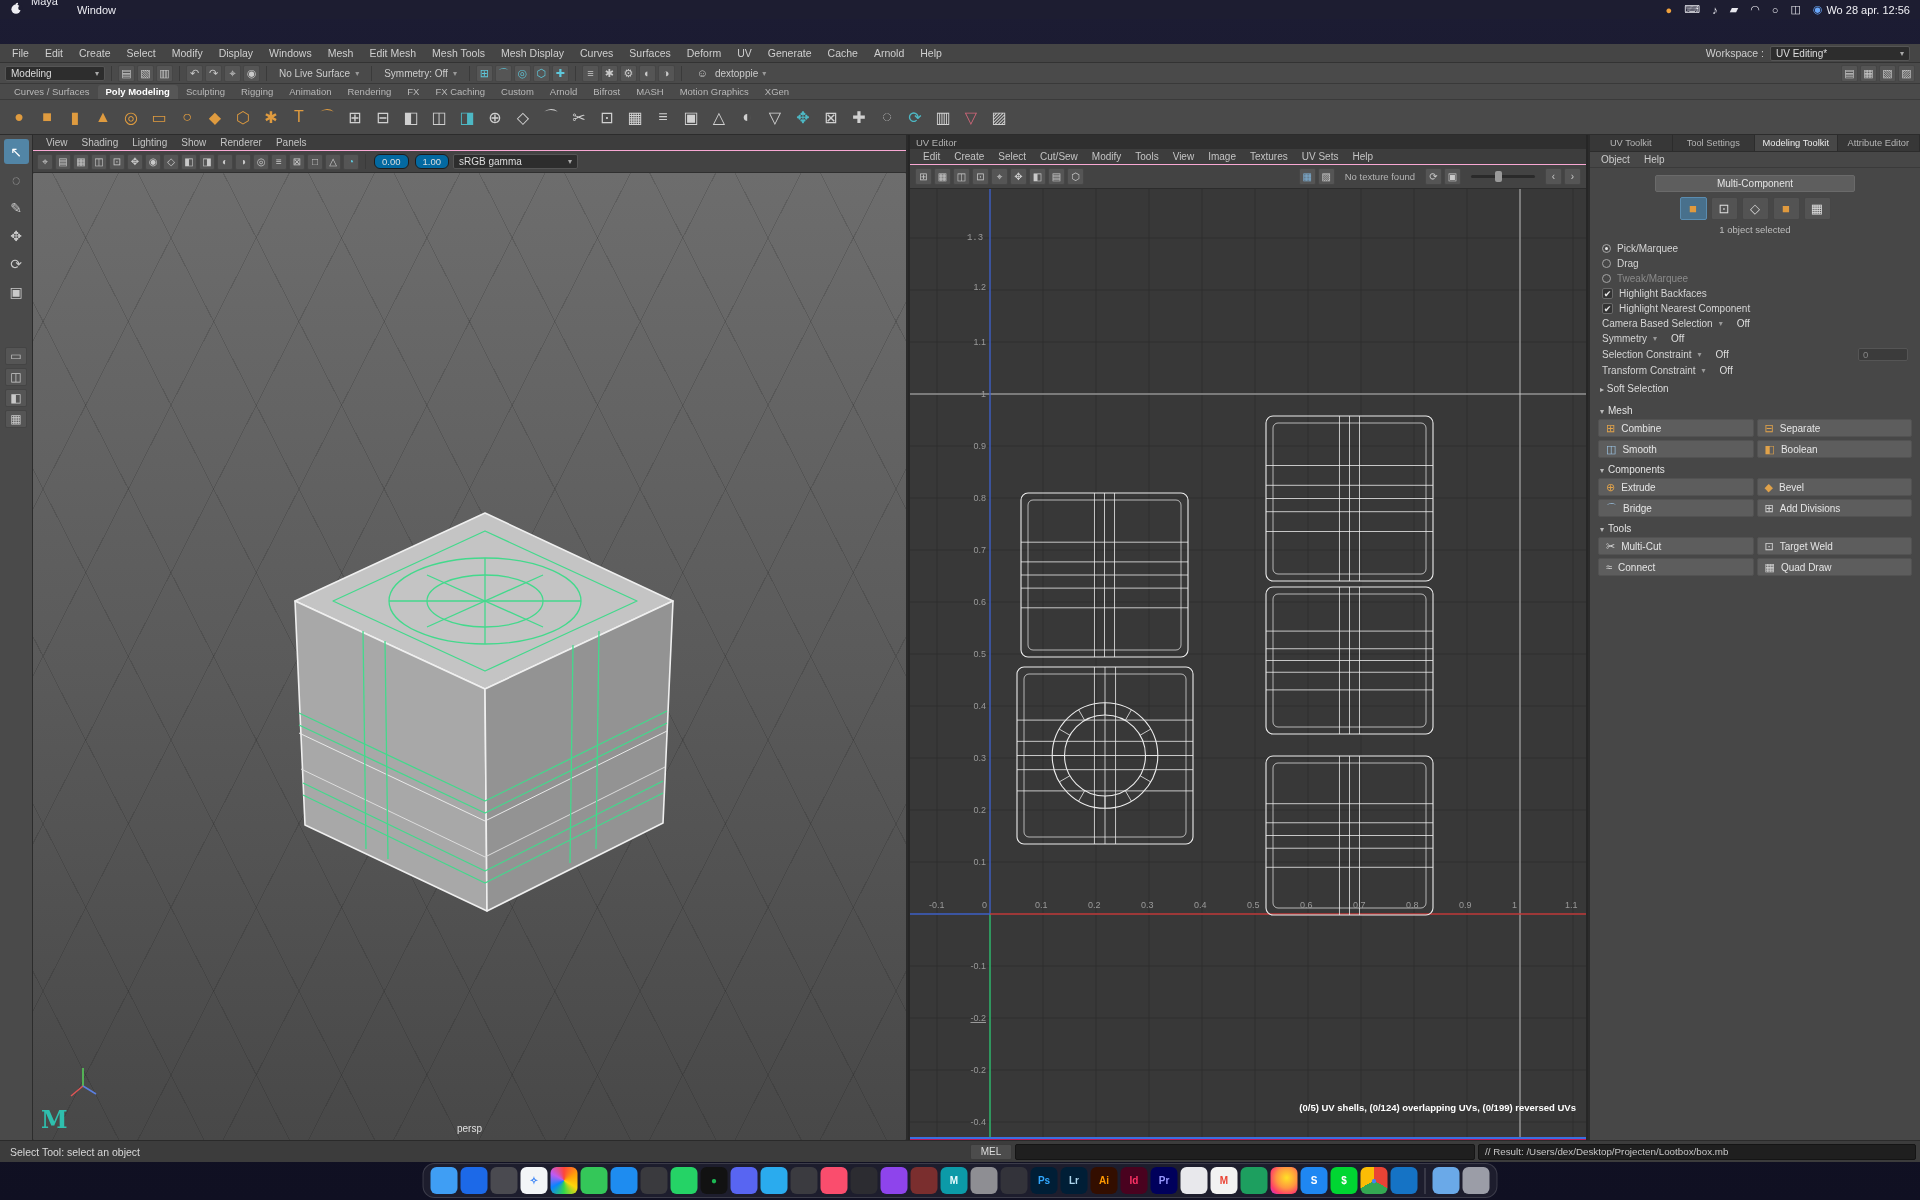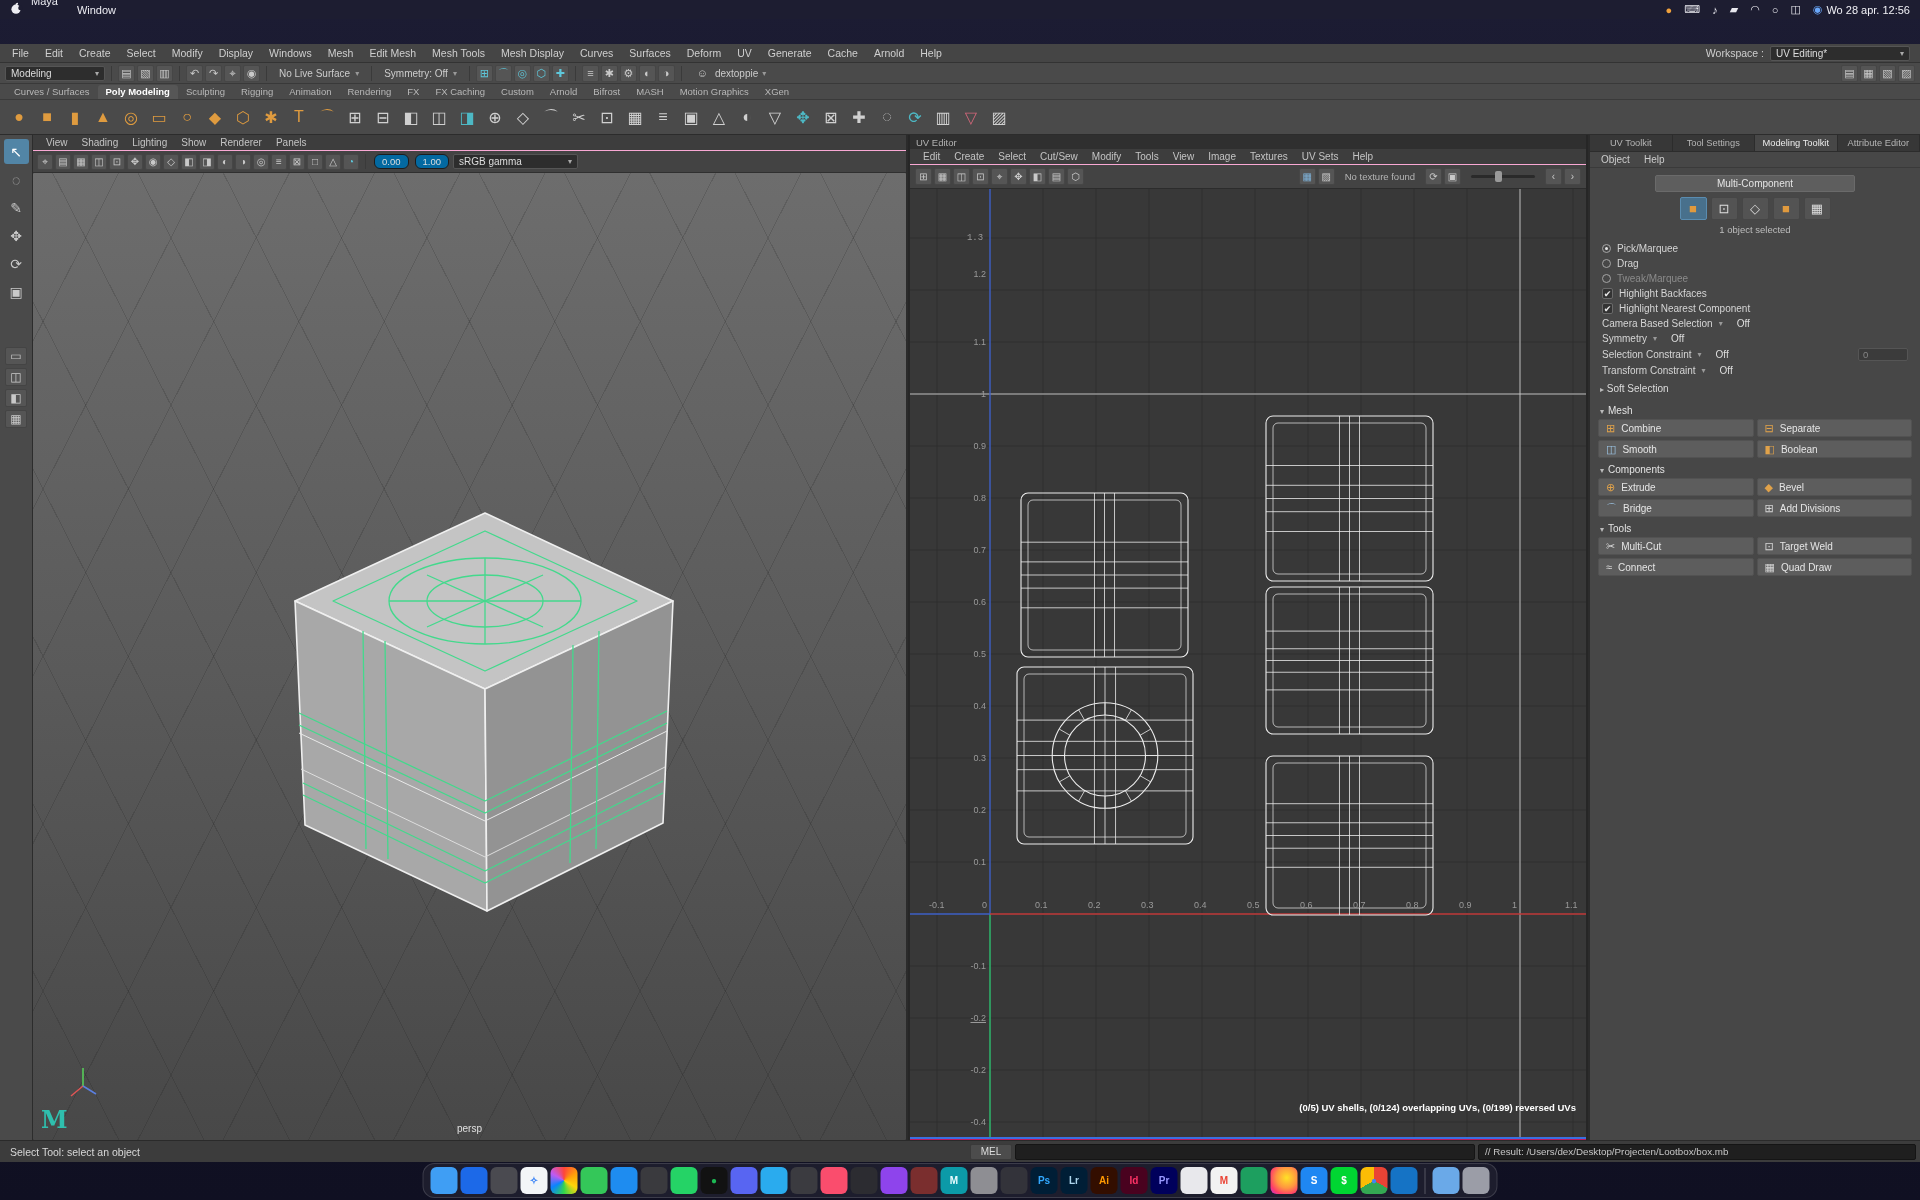--- a/index.html
+++ b/index.html
@@ -547,21 +547,21 @@
             <span class="tick" style="left: 231px; top: 711px;">0.3</span>
             <span class="tick" style="left: 284px; top: 711px;">0.4</span>
             <span class="tick" style="left: 337px; top: 711px;">0.5</span>
             <span class="tick" style="left: 390px; top: 711px;">0.6</span>
             <span class="tick" style="left: 443px; top: 711px;">0.7</span>
             <span class="tick" style="left: 496px; top: 711px;">0.8</span>
             <span class="tick" style="left: 549px; top: 711px;">0.9</span>
             <span class="tick" style="left: 602px; top: 711px;">1</span>
             <span class="tick" style="left: 655px; top: 711px;">1.1</span>
             <span class="tick" style="left: 54px; width: 22px; text-align: center; top: 44px; font-family: Liberation Mono, monospace;">1.3</span>
-            <span class="tick" style="left: 54px; width: 22px; text-align: right; top: 80px;">1.2</span>
+            <span class="tick" style="left: 54px; width: 22px; text-align: right; top: 93px;">1.2</span>
             <span class="tick" style="left: 54px; width: 22px; text-align: right; top: 148px;">1.1</span>
             <span class="tick" style="left: 54px; width: 22px; text-align: right; top: 200px;">1</span>
             <span class="tick" style="left: 54px; width: 22px; text-align: right; top: 252px;">0.9</span>
             <span class="tick" style="left: 54px; width: 22px; text-align: right; top: 304px;">0.8</span>
             <span class="tick" style="left: 54px; width: 22px; text-align: right; top: 356px;">0.7</span>
             <span class="tick" style="left: 54px; width: 22px; text-align: right; top: 408px;">0.6</span>
             <span class="tick" style="left: 54px; width: 22px; text-align: right; top: 460px;">0.5</span>
             <span class="tick" style="left: 54px; width: 22px; text-align: right; top: 512px;">0.4</span>
             <span class="tick" style="left: 54px; width: 22px; text-align: right; top: 564px;">0.3</span>
             <span class="tick" style="left: 54px; width: 22px; text-align: right; top: 616px;">0.2</span>

